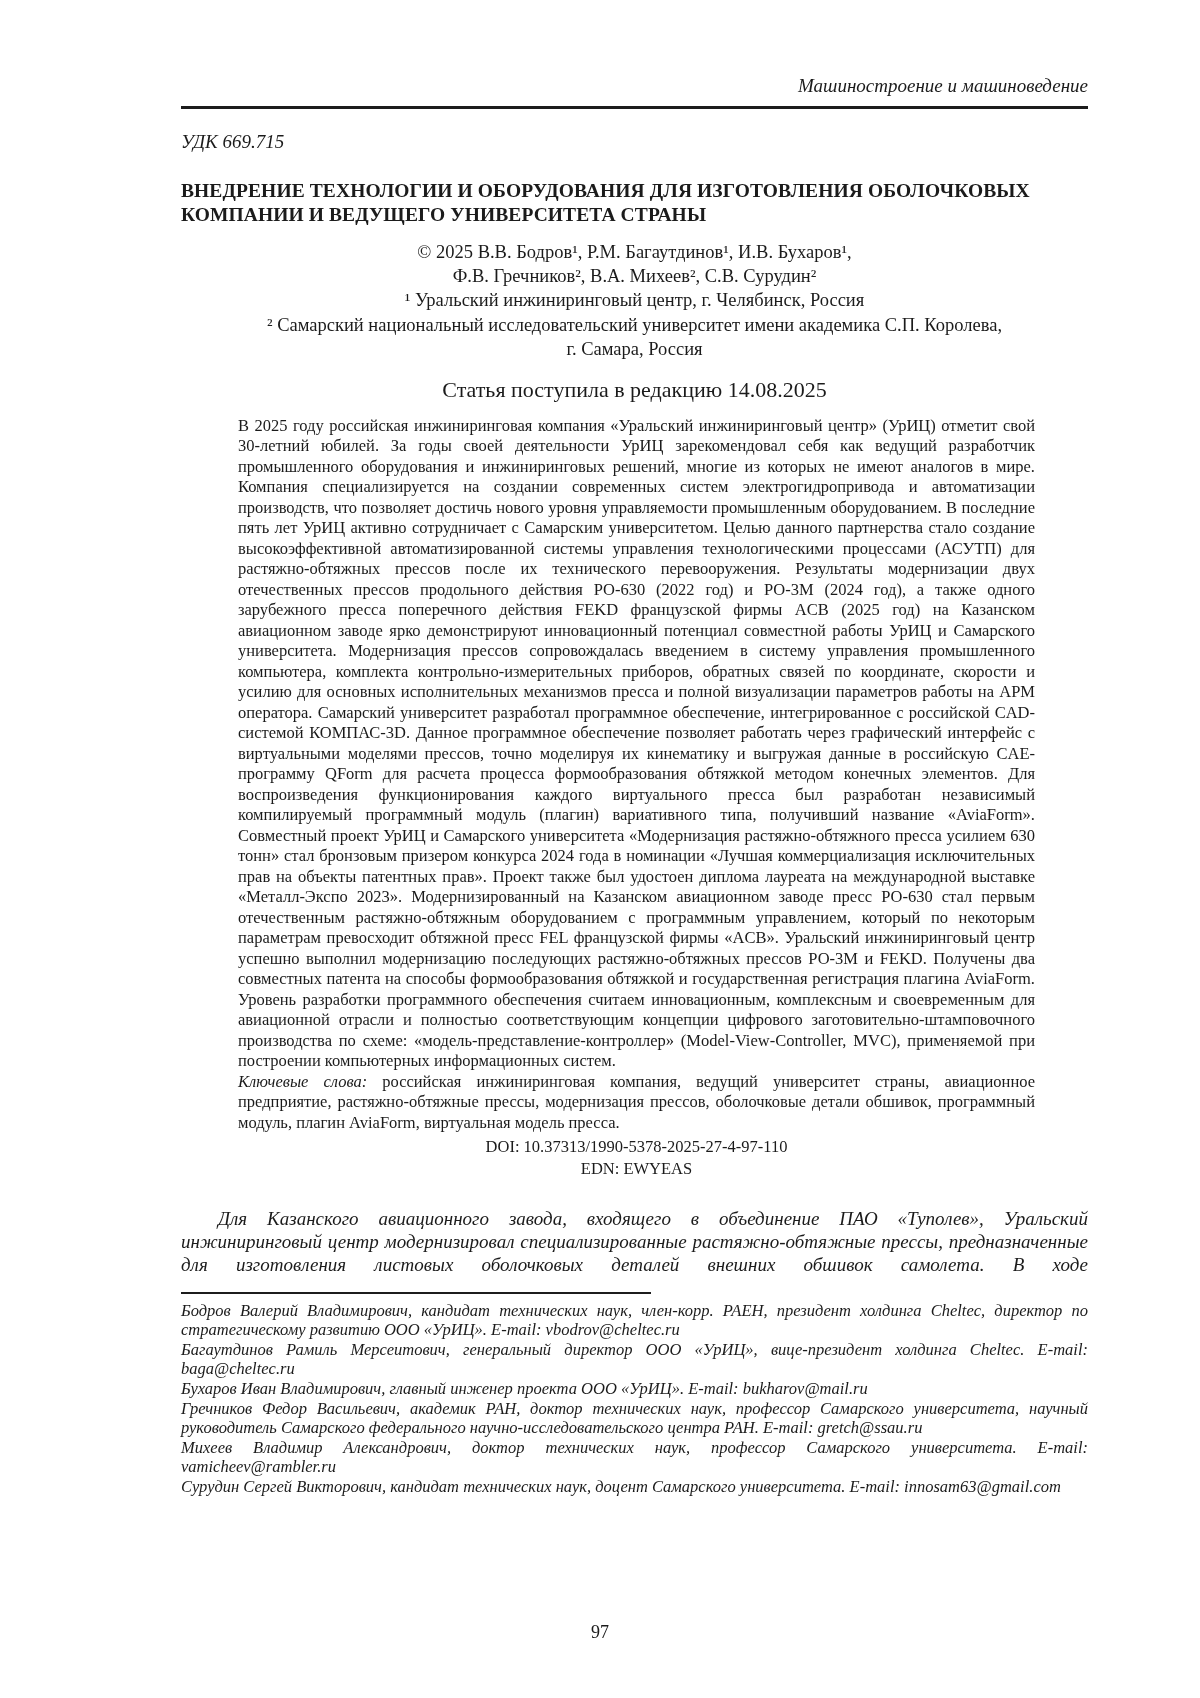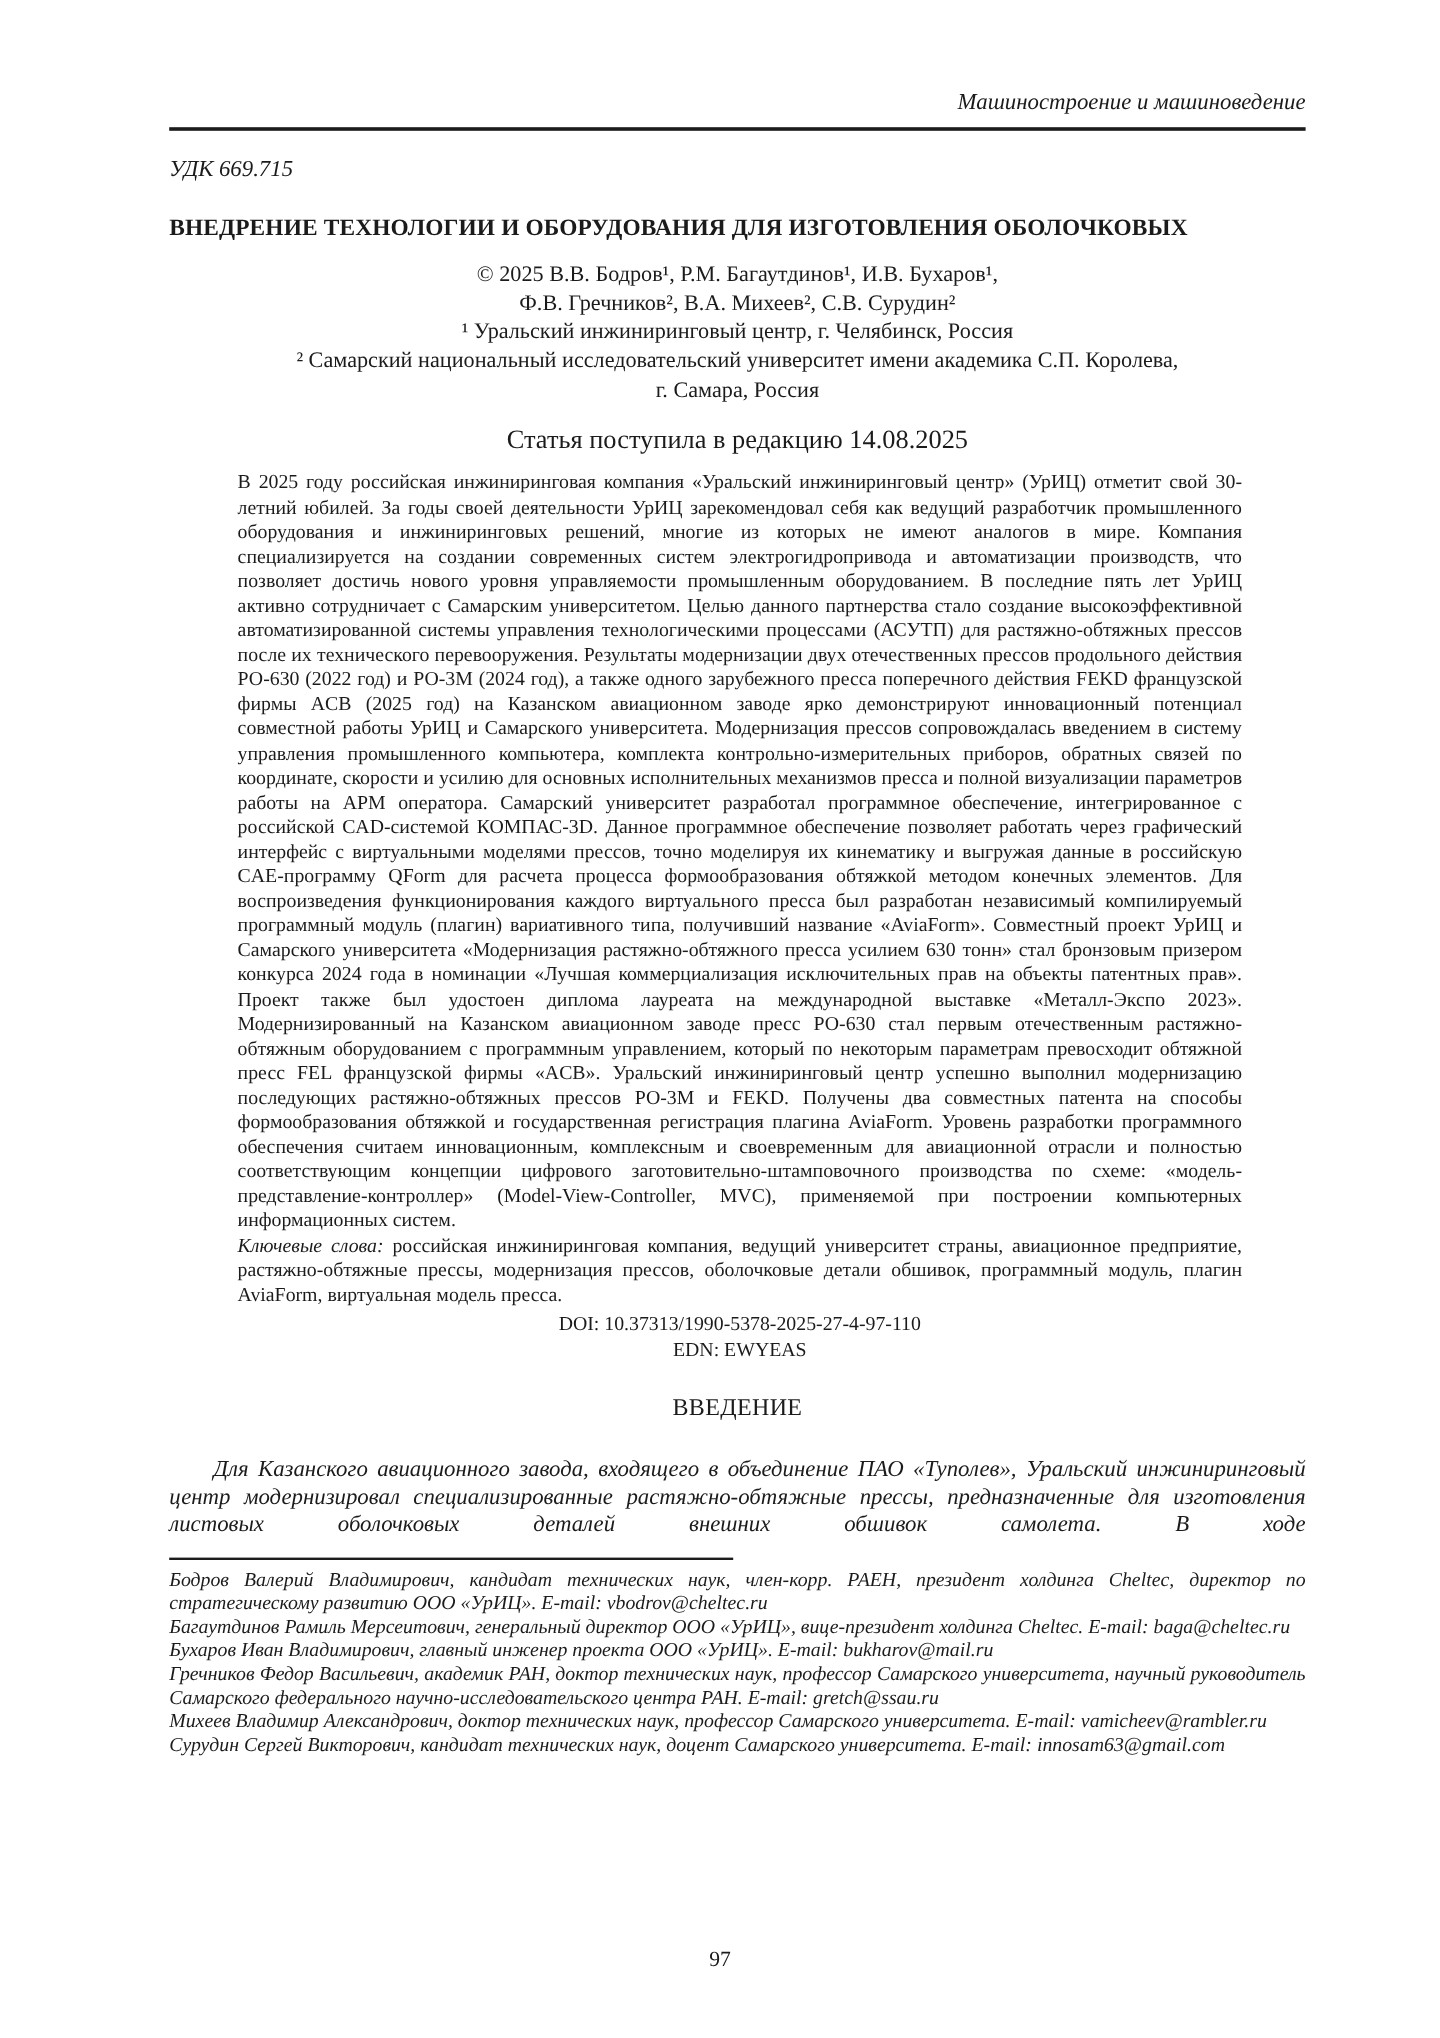--- a/index.html
+++ b/index.html
@@ -6,20 +6,21 @@
   html, body { background: #ffffff; }
   .page {
     position: relative;
     width: 1200px;
     height: 1698px;
     margin: 0 auto;
     background: #ffffff;
     color: #1b1b1b;
     font-family: "Liberation Serif", "DejaVu Serif", serif;
     overflow: hidden;
+    padding-left: 40px;
   }
   .content {
     padding: 74px 112px 0 141px; 
   }
   .running-header {
     text-align: right;
     font-style: italic;
     font-size: 19px;
     line-height: 23px;
   }
@@ -109,20 +110,21 @@
 <div class="page">
   <div class="content">
 
     <div class="running-header">Машиностроение и машиноведение</div>
     <div class="header-rule"></div>
 
     <div class="udc">УДК 669.715</div>
 
     <div class="article-title">
       <div>ВНЕДРЕНИЕ ТЕХНОЛОГИИ И ОБОРУДОВАНИЯ ДЛЯ ИЗГОТОВЛЕНИЯ ОБОЛОЧКОВЫХ</div>
+      <div>КОМПАНИИ И ВЕДУЩЕГО УНИВЕРСИТЕТА СТРАНЫ</div>
     </div>
 
     <div class="authors">
       <div>© 2025 В.В. Бодров¹, Р.М. Багаутдинов¹, И.В. Бухаров¹,</div>
       <div>Ф.В. Гречников², В.А. Михеев², С.В. Сурудин²</div>
     </div>
 
     <div class="affiliations">
       <div>¹ Уральский инжиниринговый центр, г. Челябинск, Россия</div>
       <div>² Самарский национальный исследовательский университет имени академика С.П. Королева,</div>
@@ -131,21 +133,20 @@
 
     <div class="received">Статья поступила в редакцию 14.08.2025</div>
 
     <div class="abstract-block">
       <p>В 2025 году российская инжиниринговая компания «Уральский инжиниринговый центр» (УрИЦ) отметит свой 30-летний юбилей. За годы своей деятельности УрИЦ зарекомендовал себя как ведущий разработчик промышленного оборудования и инжиниринговых решений, многие из которых не имеют аналогов в мире. Компания специализируется на создании современных систем электрогидропривода и автоматизации производств, что позволяет достичь нового уровня управляемости промышленным оборудованием. В последние пять лет УрИЦ активно сотрудничает с Самарским университетом. Целью данного партнерства стало создание высокоэффективной автоматизированной системы управления технологическими процессами (АСУТП) для растяжно-обтяжных прессов после их технического перевооружения. Результаты модернизации двух отечественных прессов продольного действия РО-630 (2022 год) и РО-3М (2024 год), а также одного зарубежного пресса поперечного действия FEKD французской фирмы ACB (2025 год) на Казанском авиационном заводе ярко демонстрируют инновационный потенциал совместной работы УрИЦ и Самарского университета. Модернизация прессов сопровождалась введением в систему управления промышленного компьютера, комплекта контрольно-измерительных приборов, обратных связей по координате, скорости и усилию для основных исполнительных механизмов пресса и полной визуализации параметров работы на АРМ оператора. Самарский университет разработал программное обеспечение, интегрированное с российской CAD-системой КОМПАС-3D. Данное программное обеспечение позволяет работать через графический интерфейс с виртуальными моделями прессов, точно моделируя их кинематику и выгружая данные в российскую CAE-программу QForm для расчета процесса формообразования обтяжкой методом конечных элементов. Для воспроизведения функционирования каждого виртуального пресса был разработан независимый компилируемый программный модуль (плагин) вариативного типа, получивший название «AviaForm». Совместный проект УрИЦ и Самарского университета «Модернизация растяжно-обтяжного пресса усилием 630 тонн» стал бронзовым призером конкурса 2024 года в номинации «Лучшая коммерциализация исключительных прав на объекты патентных прав». Проект также был удостоен диплома лауреата на международной выставке «Металл-Экспо 2023». Модернизированный на Казанском авиационном заводе пресс РО-630 стал первым отечественным растяжно-обтяжным оборудованием с программным управлением, который по некоторым параметрам превосходит обтяжной пресс FEL французской фирмы «ACB». Уральский инжиниринговый центр успешно выполнил модернизацию последующих растяжно-обтяжных прессов РО-3М и FEKD. Получены два совместных патента на способы формообразования обтяжкой и государственная регистрация плагина AviaForm. Уровень разработки программного обеспечения считаем инновационным, комплексным и своевременным для авиационной отрасли и полностью соответствующим концепции цифрового заготовительно-штамповочного производства по схеме: «модель-представление-контроллер» (Model-View-Controller, MVC), применяемой при построении компьютерных информационных систем.</p>
       <p><span class="kw-label">Ключевые слова:</span><span> российская инжиниринговая компания, ведущий университет страны, авиационное предприятие, растяжно-обтяжные прессы, модернизация прессов, оболочковые детали обшивок, программный модуль, плагин AviaForm, виртуальная модель пресса.</span></p>
       <div class="id-line doi-line">DOI: 10.37313/1990-5378-2025-27-4-97-110</div>
       <div class="id-line">EDN: EWYEAS</div>
     </div>
 
-    <div class="section-heading">ВВЕДЕНИЕ</div>
 
     <p class="intro-paragraph">Для Казанского авиационного завода, входящего в объединение ПАО «Туполев», Уральский инжиниринговый центр модернизировал специализированные растяжно-обтяжные прессы, предназначенные для изготовления листовых оболочковых деталей внешних обшивок самолета. В ходе</p>
 
     <div class="footnote-rule"></div>
 
     <div class="footnotes">
       <p>Бодров Валерий Владимирович, кандидат технических наук, член-корр. РАЕН, президент холдинга Cheltec, директор по стратегическому развитию ООО «УрИЦ». E-mail: vbodrov@cheltec.ru</p>
       <p>Багаутдинов Рамиль Мерсеитович, генеральный директор ООО «УрИЦ», вице-президент холдинга Cheltec. E-mail: baga@cheltec.ru</p>
       <p>Бухаров Иван Владимирович, главный инженер проекта ООО «УрИЦ». E-mail: bukharov@mail.ru</p>
       <p>Гречников Федор Васильевич, академик РАН, доктор технических наук, профессор Самарского университета, научный руководитель Самарского федерального научно-исследовательского центра РАН. E-mail: gretch@ssau.ru</p>

